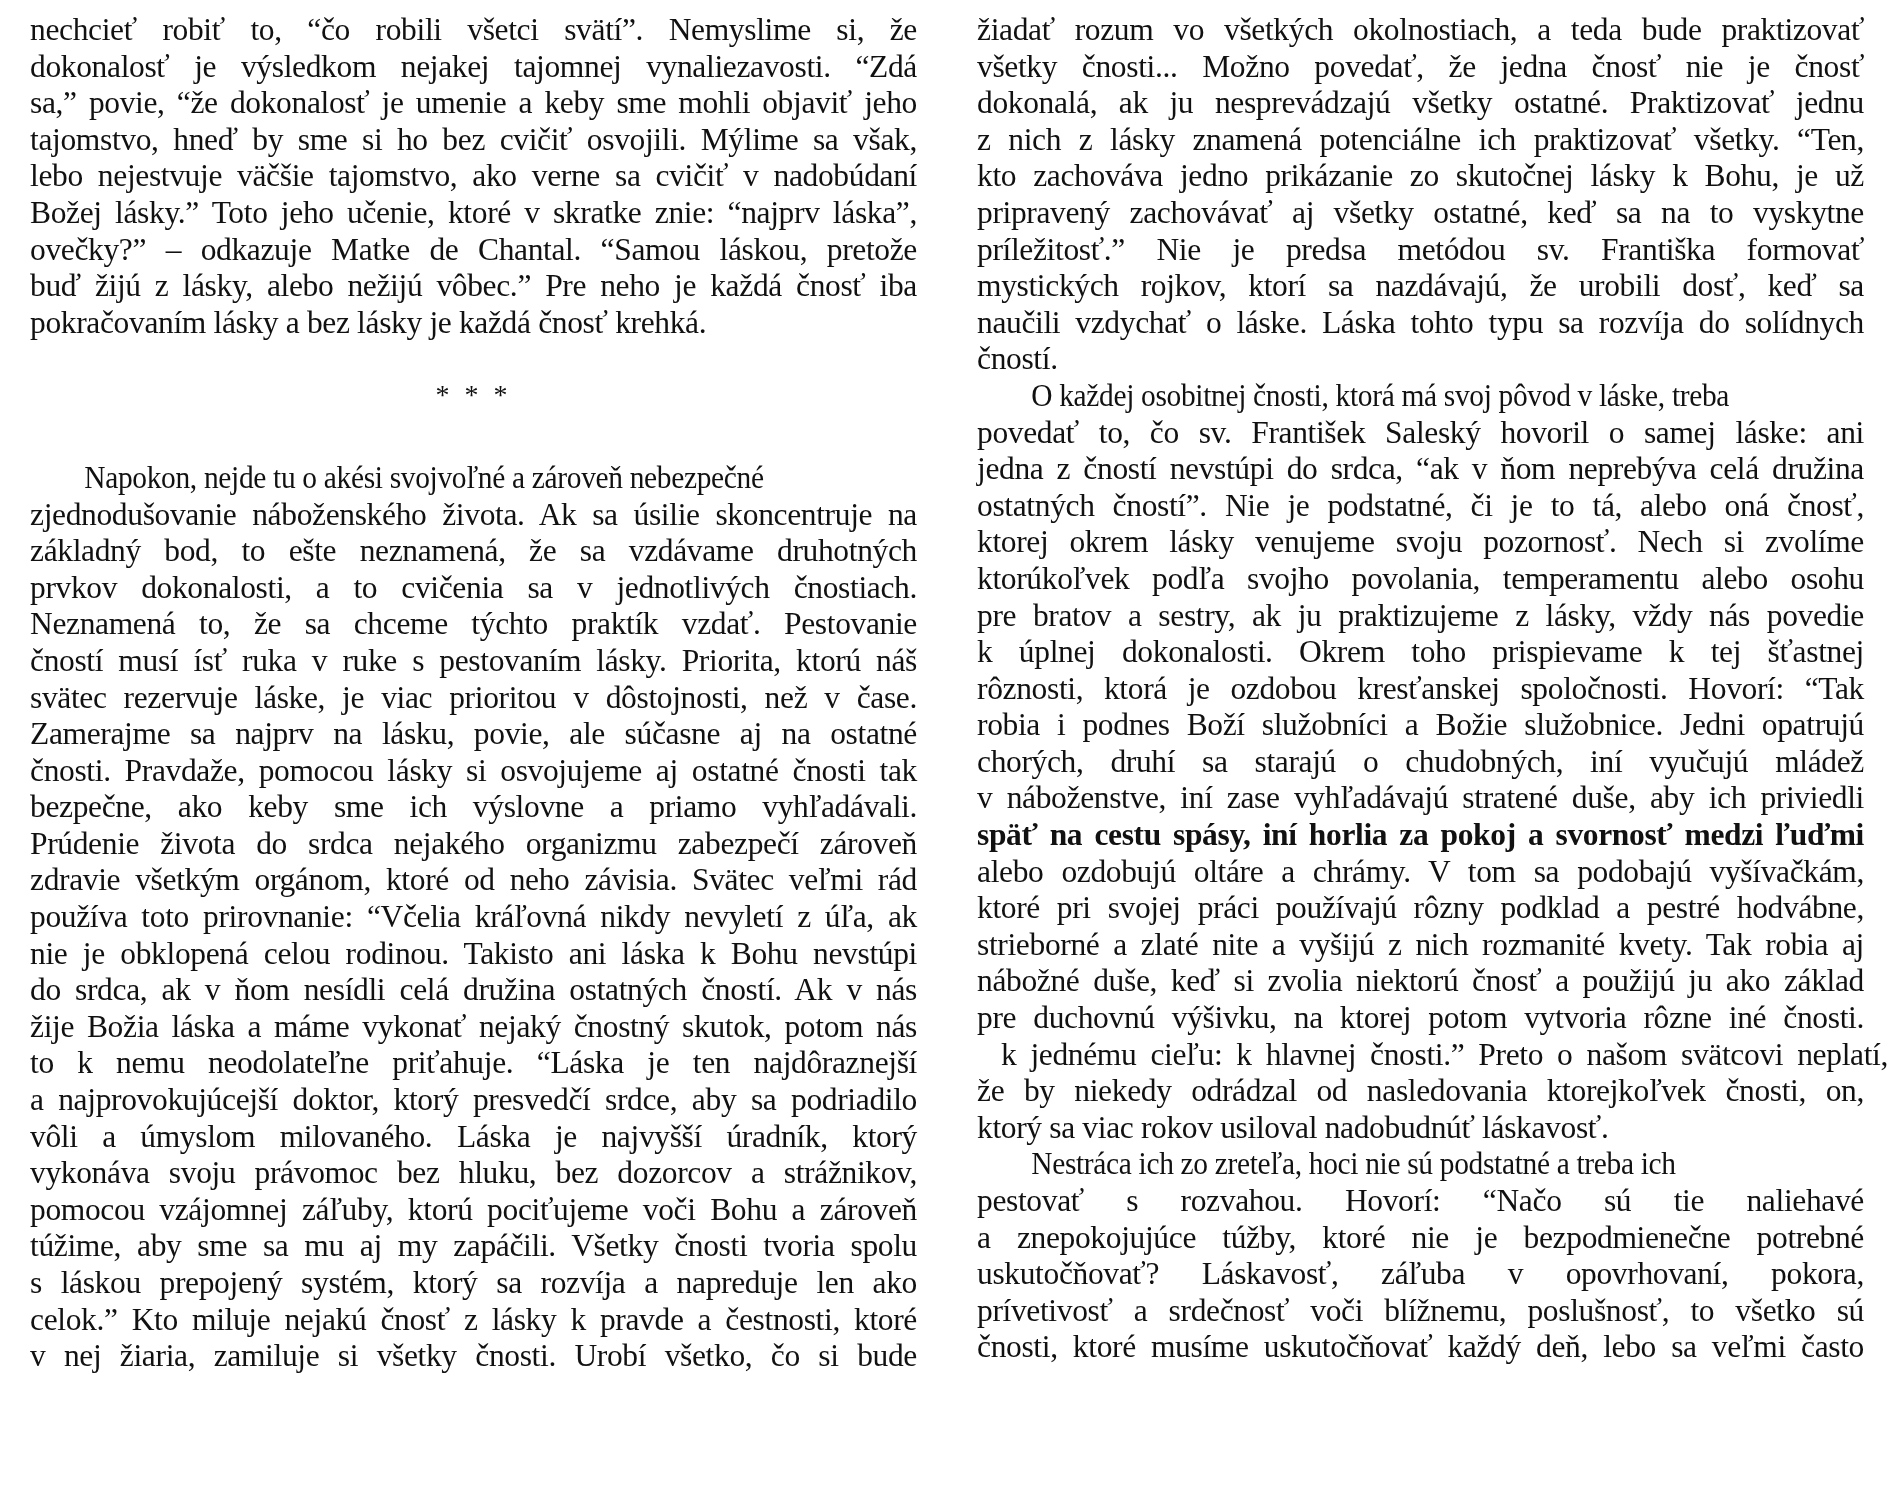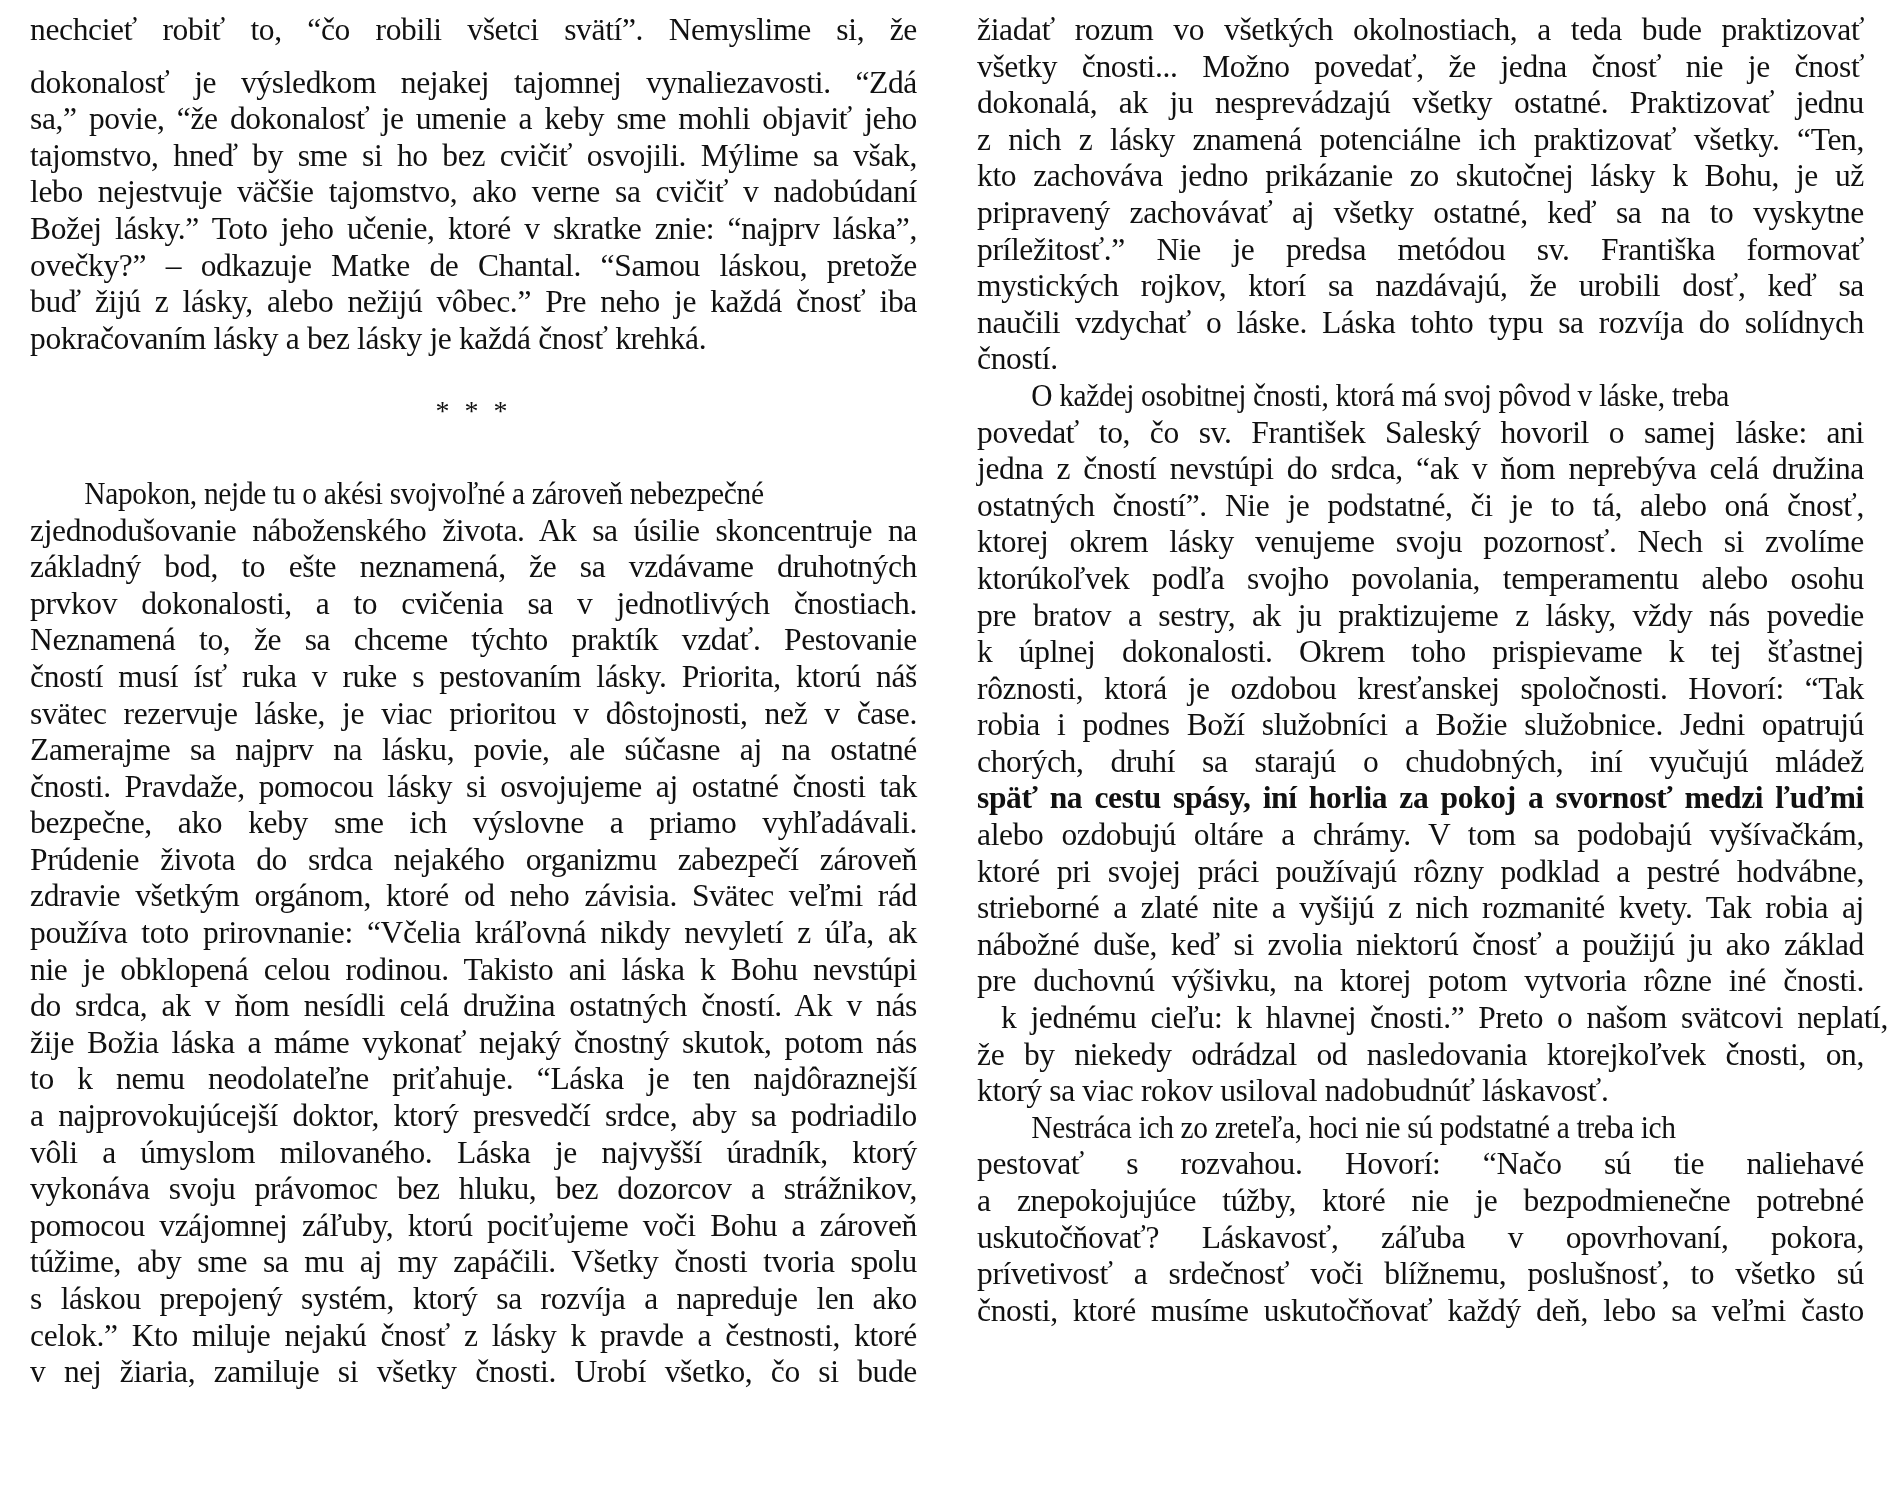--- a/index.html
+++ b/index.html
@@ -49,21 +49,21 @@
       margin: 36px 0 46px 0;
       letter-spacing: 4px;
     }
   </style>
 </head>
 <body>
 
 <div class="column" id="col-left">
   <div>
     <span class="line" style="width: 887px;">nechcieť robiť to, “čo robili všetci svätí”. Nemyslime si, že</span>
-    <span class="line" style="width: 887px; margin-top: 16px;">dokonalosť je výsledkom nejakej tajomnej vynaliezavosti. “Zdá</span>
+    <span class="line" style="width: 887px;">dokonalosť je výsledkom nejakej tajomnej vynaliezavosti. “Zdá</span>
     <span class="line" style="width: 887px;">sa,” povie, “že dokonalosť je umenie a keby sme mohli objaviť jeho</span>
     <span class="line" style="width: 887px;">tajomstvo, hneď by sme si ho bez cvičiť osvojili. Mýlime sa však,</span>
     <span class="line" style="width: 887px;">lebo nejestvuje väčšie tajomstvo, ako verne sa cvičiť v nadobúdaní</span>
     <span class="line" style="width: 887px;">Božej lásky.” Toto jeho učenie, ktoré v skratke znie: “najprv láska”,</span>
     <span class="line" style="width: 887px;">ovečky?” – odkazuje Matke de Chantal. “Samou láskou, pretože</span>
     <span class="line" style="width: 887px;">buď žijú z lásky, alebo nežijú vôbec.” Pre neho je každá čnosť iba</span>
     <span class="line last" style="width: 887px;">pokračovaním lásky a bez lásky je každá čnosť krehká.</span>
   </div>
 
   <div class="separator">* * *</div>
@@ -115,20 +115,21 @@
       <span class="line" style="width: 887px;">povedať to, čo sv. František Saleský hovoril o samej láske: ani</span>
       <span class="line" style="width: 887px;">jedna z čností nevstúpi do srdca, “ak v ňom neprebýva celá družina</span>
       <span class="line" style="width: 887px;">ostatných čností”. Nie je podstatné, či je to tá, alebo oná čnosť,</span>
       <span class="line" style="width: 887px;">ktorej okrem lásky venujeme svoju pozornosť. Nech si zvolíme</span>
       <span class="line" style="width: 887px;">ktorúkoľvek podľa svojho povolania, temperamentu alebo osohu</span>
       <span class="line" style="width: 887px;">pre bratov a sestry, ak ju praktizujeme z lásky, vždy nás povedie</span>
       <span class="line" style="width: 887px;">k úplnej dokonalosti. Okrem toho prispievame k tej šťastnej</span>
       <span class="line" style="width: 887px;">rôznosti, ktorá je ozdobou kresťanskej spoločnosti. Hovorí: “Tak</span>
       <span class="line" style="width: 887px;">robia i podnes Boží služobníci a Božie služobnice. Jedni opatrujú</span>
       <span class="line" style="width: 887px;">chorých, druhí sa starajú o chudobných, iní vyučujú mládež</span>
+      <span class="line" style="width: 887px;">v náboženstve, iní zase vyhľadávajú stratené duše, aby ich priviedli</span>
       <span class="line" style="width: 887px; font-weight: bold;">späť na cestu spásy, iní horlia za pokoj a svornosť medzi ľuďmi</span>
       <span class="line" style="width: 887px;">alebo ozdobujú oltáre a chrámy. V tom sa podobajú vyšívačkám,</span>
       <span class="line" style="width: 887px;">ktoré pri svojej práci používajú rôzny podklad a pestré hodvábne,</span>
       <span class="line" style="width: 887px;">strieborné a zlaté nite a vyšijú z nich rozmanité kvety. Tak robia aj</span>
       <span class="line" style="width: 887px;">nábožné duše, keď si zvolia niektorú čnosť a použijú ju ako základ</span>
       <span class="line" style="width: 887px;">pre duchovnú výšivku, na ktorej potom vytvoria rôzne iné čnosti.</span>
       <span class="line" style="width: 887px; margin-left: 24px;">k jednému cieľu: k hlavnej čnosti.” Preto o našom svätcovi neplatí,</span>
       <span class="line" style="width: 887px;">že by niekedy odrádzal od nasledovania ktorejkoľvek čnosti, on,</span>
       <span class="line last" style="width: 887px;">ktorý sa viac rokov usiloval nadobudnúť láskavosť.</span>
     </div>

